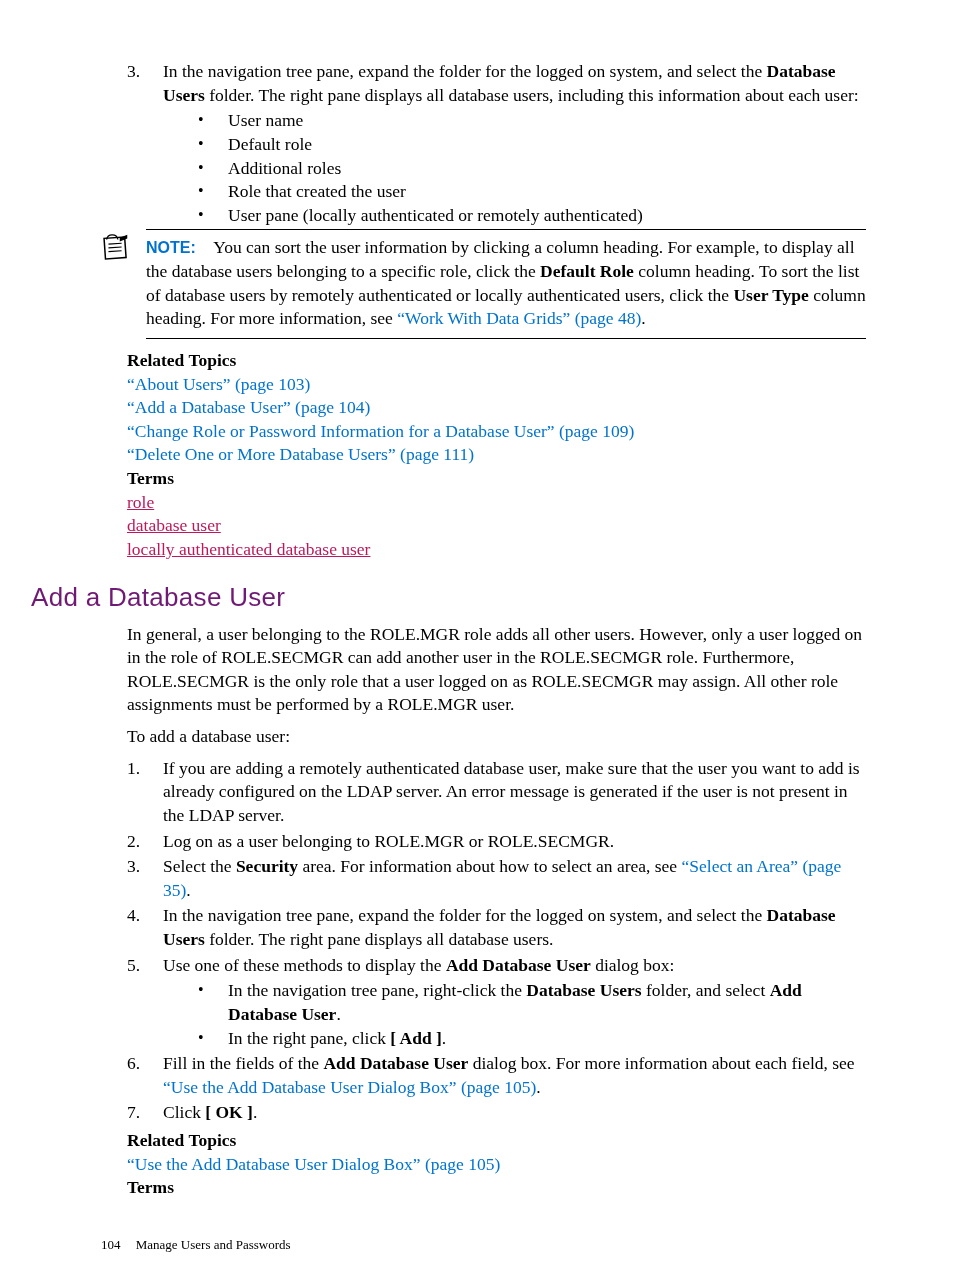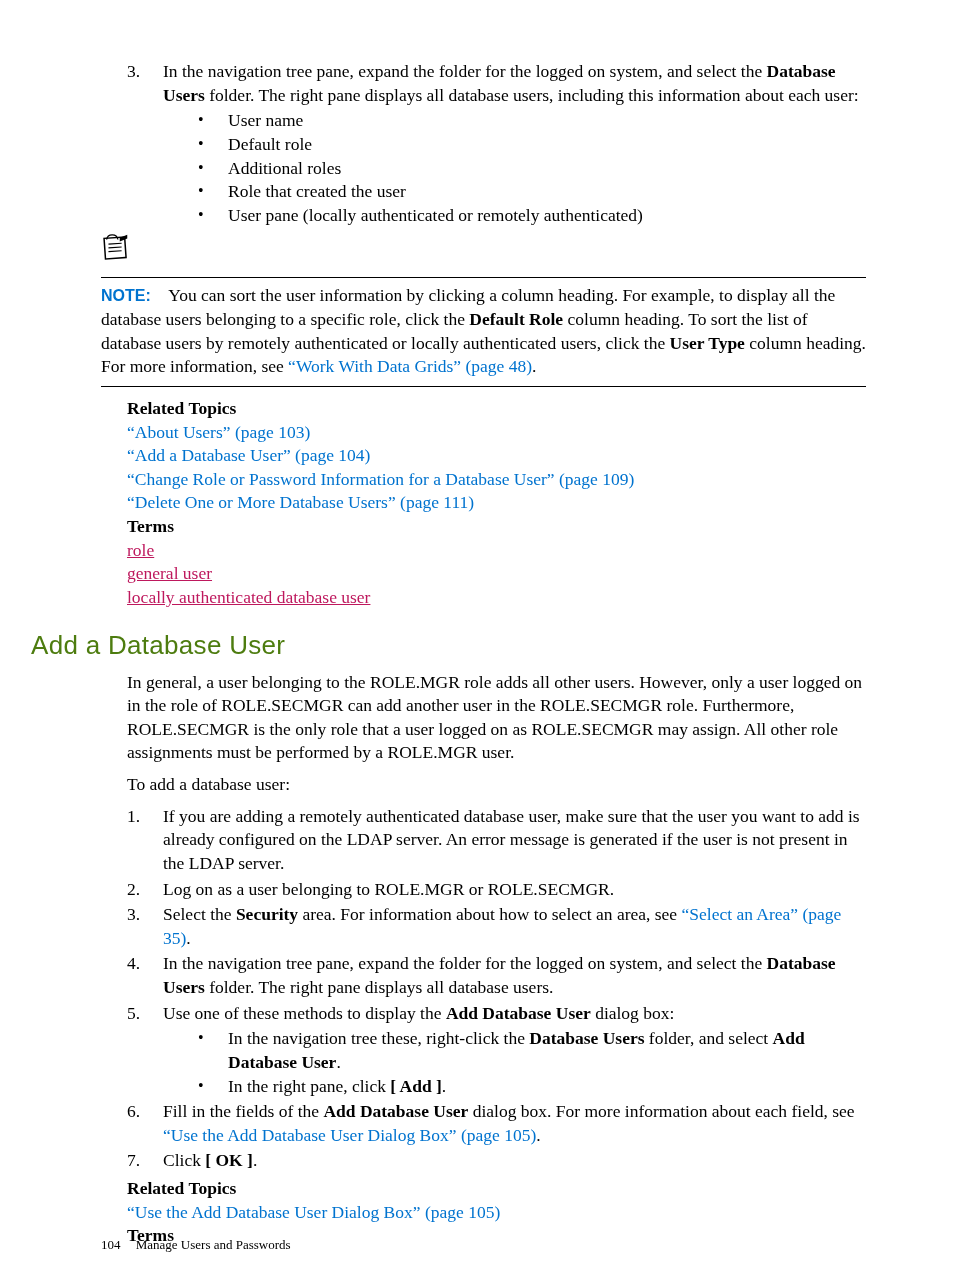--- a/index.html
+++ b/index.html
@@ -46,21 +46,20 @@
     flex: 0 0 30px;
     text-align: left;
     font-size: 16px;
   }
   .ul-body { flex: 1; }
   .bold { font-weight: bold; }
   .notebox {
     margin-top: 1px;
     display: flex;
     align-items: flex-start;
-    flex-direction: column;
   }
   .note-icon-col {
     width: 45px;
     flex: 0 0 45px;
     padding-top: 3px;
   }
   .note-content {
     flex: 1;
     border-top: 1.2px solid #000;
     border-bottom: 1.2px solid #000;
@@ -77,21 +76,21 @@
     text-decoration: none;
   }
   .heading-rt {
     font-weight: bold;
     margin-top: 10px;
   }
   .rt-links .link { display: inline; }
   .terms-heading { font-weight: bold; }
   .section-title {
     font-family: "Century Gothic", "Avant Garde", "Trebuchet MS", Arial, sans-serif;
-    color: #4d7c0f;
+    color: #701a75;
     font-size: 26px;
     font-weight: 400;
     margin-left: -70px;
     margin-top: 18px;
     margin-bottom: 8px;
     letter-spacing: 0.3px;
   }
   .body-indent {
     margin-left: 26px;
   }
@@ -165,21 +164,21 @@
     <div class="heading-rt">Related Topics</div>
     <div class="rt-links">
       <div><a class="link" href="#">“About Users” (page 103)</a></div>
       <div><a class="link" href="#">“Add a Database User” (page 104)</a></div>
       <div><a class="link" href="#">“Change Role or Password Information for a Database User” (page 109)</a></div>
       <div><a class="link" href="#">“Delete One or More Database Users” (page 111)</a></div>
     </div>
     <div class="terms-heading">Terms</div>
     <div>
       <div><a class="term-link" href="#">role</a></div>
-      <div><a class="term-link" href="#">general user</a></div>
+      <div><a class="term-link" href="#">database user</a></div>
       <div><a class="term-link" href="#">locally authenticated database user</a></div>
     </div>
   </div>
 
   <div class="section-title">Add a Database User</div>
 
   <div class="body-indent">
     <div class="para">In general, a user belonging to the ROLE.MGR role adds all other users. However, only a user logged on in the role of ROLE.SECMGR can add another user in the ROLE.SECMGR role. Furthermore, ROLE.SECMGR is the only role that a user logged on as ROLE.SECMGR may assign. All other role assignments must be performed by a ROLE.MGR user.</div>
     <div class="para">To add a database user:</div>
   </div>
@@ -211,21 +210,21 @@
     </div>
 
     <div class="ol-item">
       <div class="ol-num">5.</div>
       <div class="ol-body">
         <span>Use one of these methods to display the </span><span class="bold">Add Database User</span><span> dialog box:</span>
         <div class="ul">
           <div class="ul-item">
             <div class="ul-bullet">•</div>
             <div class="ul-body">
-              <span>In the navigation tree these, right-click the </span><span class="bold">Database Users</span><span> folder, and select </span><span class="bold">Add Database User</span><span>.</span>
+              <span>In the navigation tree pane, right-click the </span><span class="bold">Database Users</span><span> folder, and select </span><span class="bold">Add Database User</span><span>.</span>
             </div>
           </div>
           <div class="ul-item">
             <div class="ul-bullet">•</div>
             <div class="ul-body">
               <span>In the right pane, click </span><span class="bold">[ Add ]</span><span>.</span>
             </div>
           </div>
         </div>
       </div>

